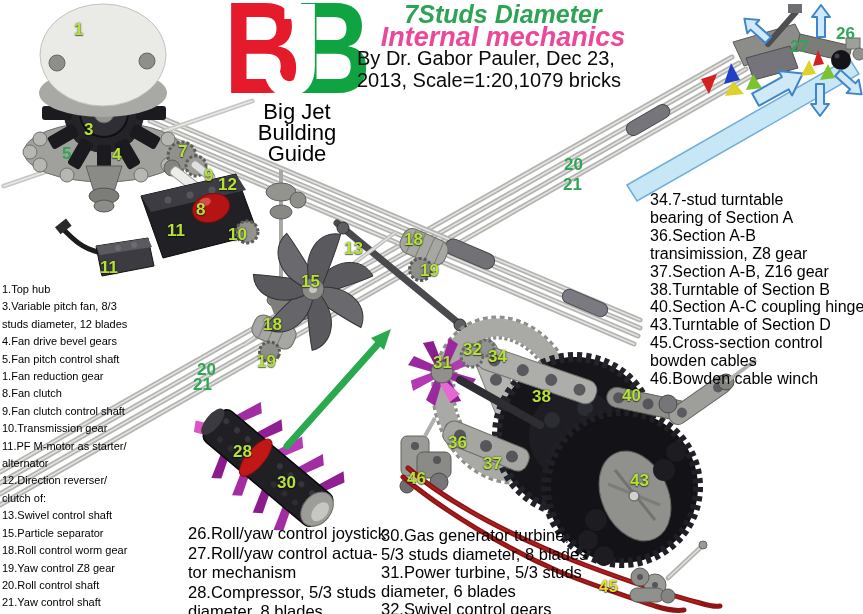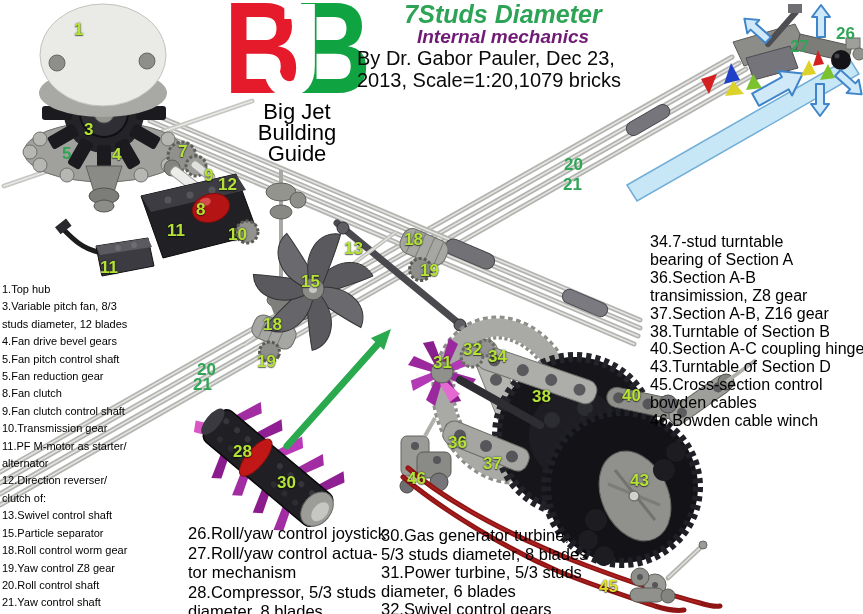--- a/index.html
+++ b/index.html
@@ -8,29 +8,29 @@
   .stage svg{position:absolute;left:0;top:0;}
   
   .lbl{position:absolute;font-weight:bold;font-size:17px;line-height:1;white-space:nowrap;}
   .yg{color:#b5e335;text-shadow:0 0 2px rgba(20,20,20,.7),0 1px 1px rgba(0,0,0,.5);}
   .yl{color:#dfdf2c;text-shadow:0 0 2px rgba(20,20,20,.7),0 1px 1px rgba(0,0,0,.5);margin-left:32px;}
   .gn{color:#2fa555;}
   
   .plist{position:absolute;color:#000;white-space:nowrap;}
   .plist div{height:auto;}
   .list-left{left:2px;top:281px;font-size:11px;line-height:17.4px;}
-  .list-right{left:650px;top:191px;font-size:16px;line-height:17.9px;margin-top:42px;}
+  .list-right{left:650px;top:191px;font-size:16px;line-height:17.9px;}
   .list-bl{left:188px;top:524px;font-size:16.5px;line-height:19.6px;}
   .list-br{left:381px;top:526px;font-size:16.5px;line-height:18.6px;}
   
   .titleblock{position:absolute;left:352px;top:2px;width:302px;}
   .t-line{font-style:italic;font-weight:bold;font-size:25px;line-height:24px;
           color:#2da455;text-align:center;}
-  .t-line3{font-style:italic;font-weight:bold;font-size:19px;line-height:22px;
-           color:#701a75;text-align:center;}
+  .t-line3{font-style:italic;font-weight:bold;font-size:27px;line-height:22px;
+           color:#ec4899;text-align:center;}
   .t-by{font-size:20px;line-height:21.5px;color:#0a0a0a;padding-left:5px;}
   
   .logo{position:absolute;left:222px;top:0;width:150px;height:150px;}
   .logo-letter{position:absolute;font-weight:bold;font-size:130px;line-height:1;
                transform:scaleX(.82);transform-origin:left top;top:-17px;}
   .logo-b1{left:2px;color:#e51a2b;}
   .logo-b2{left:72px;color:#10a341;}
   .logo-j{left:40px;color:#ffffff;font-size:132px;top:-16px;z-index:2;}
   .logo-cap{position:absolute;left:2px;top:101px;width:146px;text-align:center;
             font-size:22px;line-height:21px;color:#000;}
@@ -390,21 +390,21 @@
   <div class="t-by">By Dr. Gabor Pauler, Dec 23,</div>
   <div class="t-by">2013, Scale=1:20,1079 bricks</div>
 </div>
 
 <div class="plist list-left">
   <div>1.Top hub</div>
   <div>3.Variable pitch fan, 8/3</div>
   <div>studs diameter, 12 blades</div>
   <div>4.Fan drive bevel gears</div>
   <div>5.Fan pitch control shaft</div>
-  <div>5.Fan reduction gear</div>
+  <div>1.Fan reduction gear</div>
   <div>8.Fan clutch</div>
   <div>9.Fan clutch control shaft</div>
   <div>10.Transmission gear</div>
   <div>11.PF M-motor as starter/</div>
   <div>alternator</div>
   <div>12.Direction reverser/</div>
   <div>clutch of:</div>
   <div>13.Swivel control shaft</div>
   <div>15.Particle separator</div>
   <div>18.Roll control worm gear</div>

